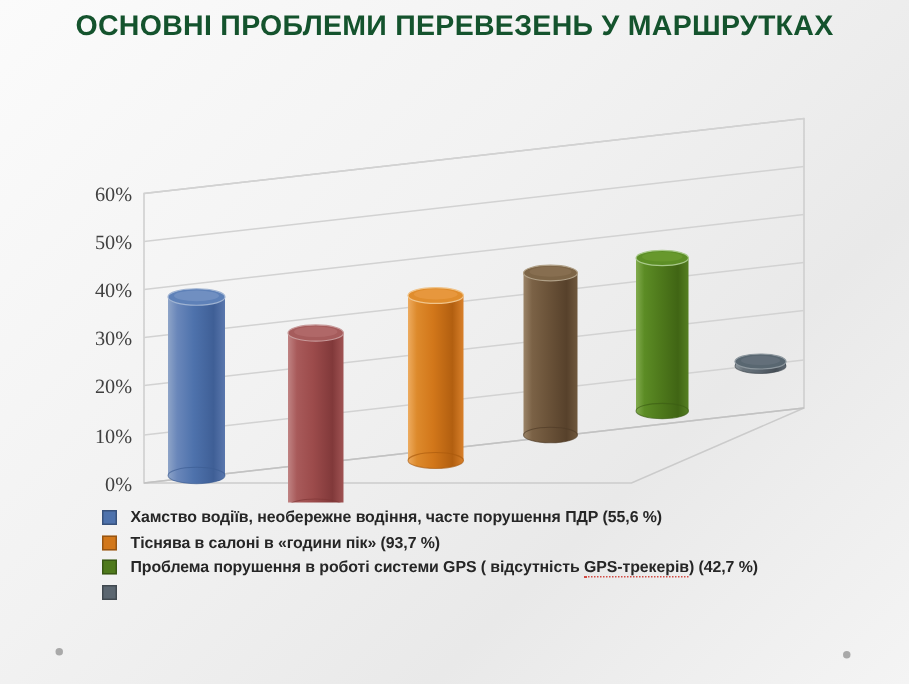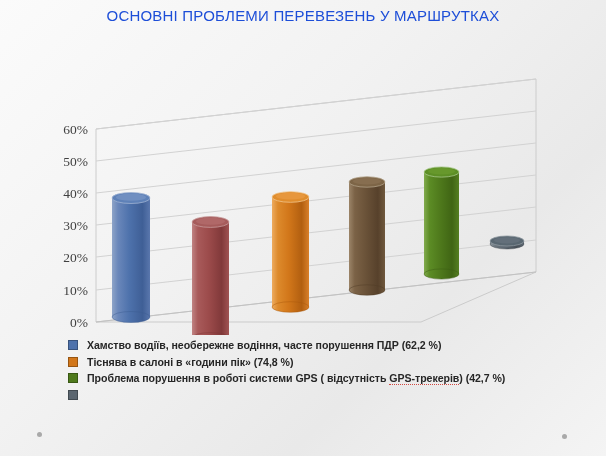--- a/index.html
+++ b/index.html
@@ -15,24 +15,24 @@
     position: relative;
   }
 
   
   #slide-title {
     position: absolute;
     top: 7px;
     left: 0;
     width: 606px;
     text-align: center;
-    font-size: 15px;
-    font-weight: normal;
+    font-size: 19px;
+    font-weight: bold;
     letter-spacing: 0.2px;
-    color: #1d4ed8;
+    color: #14532d;
     white-space: nowrap;
   }
 
   
   .deco-dot {
     position: absolute;
     width: 5px;
     height: 5px;
     border-radius: 50%;
     background: #a9a9a9;
@@ -226,27 +226,27 @@
       <ellipse cx="507" cy="191" rx="17" ry="5" fill="#596771" stroke="#8d979e" stroke-width="0.8"></ellipse>
       <ellipse cx="507" cy="190.3" rx="13" ry="3.1" fill="#6b7781" opacity="0.55"></ellipse>
     </g>
   </svg>
 </div>
 
 <div id="legend">
 
   <div class="legend-row">
     <span class="legend-swatch" style="background:#4e72ac"></span>
-    <span class="legend-label">Хамство водіїв, необережне водіння, часте порушення ПДР (62,2 %)</span>
+    <span class="legend-label">Хамство водіїв, необережне водіння, часте порушення ПДР (55,6 %)</span>
   </div>
 
 
   <div class="legend-row">
     <span class="legend-swatch" style="background:#d2771a"></span>
-    <span class="legend-label">Тіснява в салоні в «години пік» (74,8 %)</span>
+    <span class="legend-label">Тіснява в салоні в «години пік» (93,7 %)</span>
   </div>
 
 
   <div class="legend-row">
     <span class="legend-swatch" style="background:#4f7a1c"></span>
     <span class="legend-label">Проблема порушення в роботі системи GPS ( відсутність <span class="sq">GPS-трекерів</span>) (42,7 %)</span>
   </div>
 
   <div class="legend-row">
     <span class="legend-swatch" style="background:#5b6670"></span>

